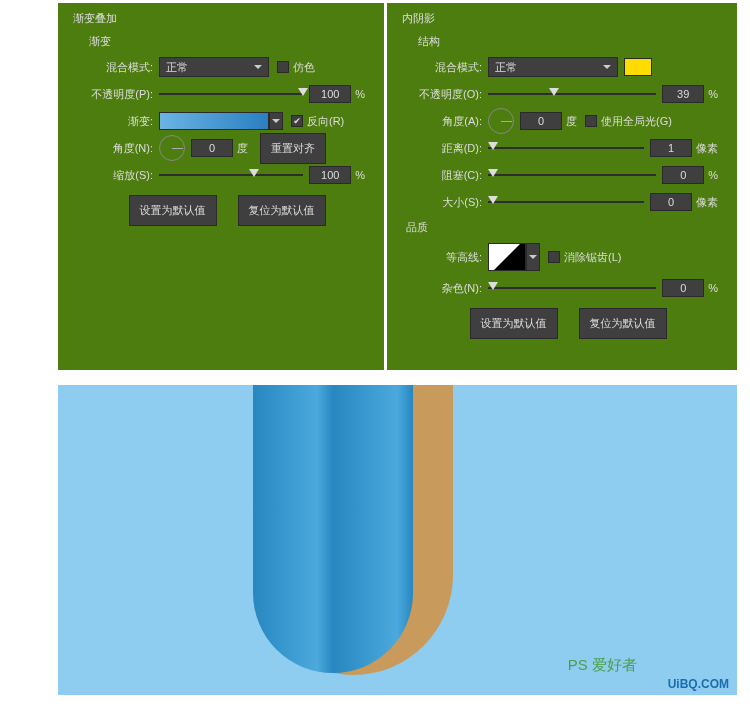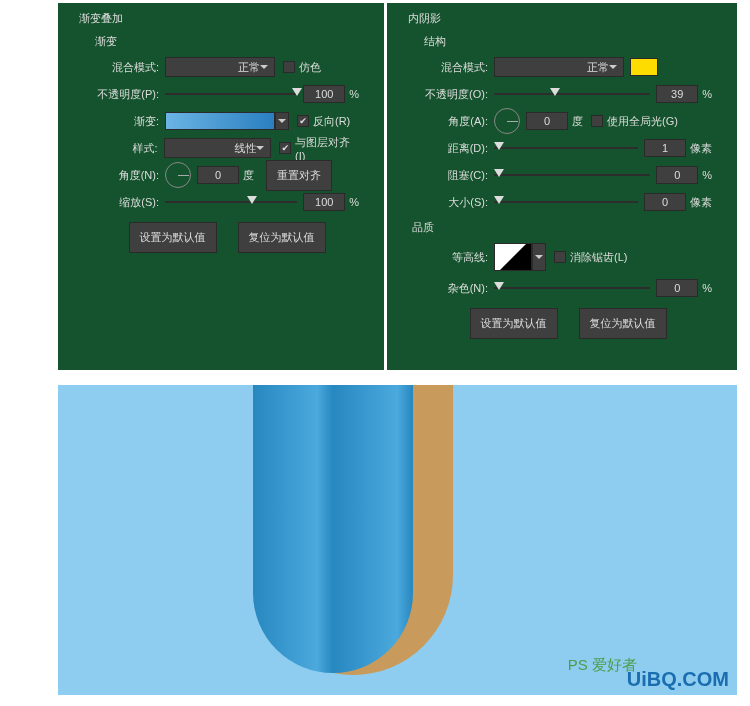--- a/index.html
+++ b/index.html
@@ -1,27 +1,27 @@
 <!DOCTYPE html>
 <html><head>
   <meta charset="utf-8">
   <style>
     * { box-sizing: border-box; margin: 0; padding: 0; }
     body { background: #fff; font-family: "Microsoft YaHei", sans-serif; font-size: 11px; color: #ddd; width: 750px; }
     .wrap { display: flex; gap: 3px; padding: 3px 3px 3px 58px; }
-    .panel { background: #14532d; padding: 8px 21px 12px; }
+    .panel { background: #4d7c0f; padding: 8px 15px 12px; }
     .panel-l { width: 326px; height: 367px; }
     .panel-r { width: 350px; height: 367px; }
     .title { margin-bottom: 4px; }
     .section { padding: 4px 4px 4px 16px; }
     .sub { margin-bottom: 6px; }
     .row { display: flex; align-items: center; height: 24px; margin-bottom: 3px; }
     .lbl { width: 70px; text-align: right; padding-right: 6px; color: #ddd; }
     .lbl-r { width: 70px; text-align: right; padding-right: 6px; color: #ddd; }
-    .select { background: #3f3f3f; border: 1px solid #2a2a2a; height: 20px; display: flex; align-items: center; padding: 0 6px; justify-content: flex-end; }
+    .select { background: #3f3f3f; border: 1px solid #2a2a2a; height: 20px; display: flex; align-items: center; padding: 0 6px; justify-content: space-between; gap: 20px; }
     .select-w { width: 110px; }
     .select-sm { width: 110px; }
     .caret { width: 0; height: 0; border-left: 4px solid transparent; border-right: 4px solid transparent; border-top: 4px solid #ccc; }
     .chk { width: 12px; height: 12px; border: 1px solid #2a2a2a; background: #3f3f3f; display: inline-flex; align-items: center; justify-content: center; margin-right: 4px; }
     .chk.on::after { content: "✔"; color: #ddd; font-size: 9px; }
     .slider { flex: 1; height: 14px; position: relative; display: flex; align-items: center; margin-right: 6px; }
     .track { height: 2px; background: #2d2d2d; width: 100%; position: relative; }
     .thumb { position: absolute; top: -5px; width: 0; height: 0; border-left: 5px solid transparent; border-right: 5px solid transparent; border-top: 8px solid #ddd; }
     .num { width: 42px; height: 18px; background: #3f3f3f; border: 1px solid #2a2a2a; text-align: center; color: #ddd; font-size: 11px; padding: 0; }
     .pct { margin-left: 4px; }
@@ -30,21 +30,21 @@
     .dial { width: 26px; height: 26px; border: 1px solid #888; border-radius: 50%; position: relative; margin-right: 6px; }
     .dial::after { content: ""; position: absolute; width: 11px; height: 1px; background: #aaa; top: 50%; left: 50%; transform-origin: left; }
     .btn { background: #3f3f3f; border: 1px solid #2a2a2a; padding: 3px 10px; color: #ddd; height: 31px; display: inline-flex; align-items: center; }
     .btnrow { display: flex; gap: 21px; justify-content: center; margin-top: 8px; }
     .swatch { width: 28px; height: 18px; background: #ffdc00; border: 1px solid #2a2a2a; }
     .contour { width: 38px; height: 28px; background: linear-gradient(135deg, #fff 49%, #000 51%); border: 1px solid #2a2a2a; }
     .preview { margin: 12px 3px 3px 58px; width: 679px; height: 310px; background: #8ecdf0; position: relative; overflow: hidden; }
     .pencil { position: absolute; left: 195px; top: 0; width: 200px; height: 310px; }
     .p-back { position: absolute; left: 0; top: 0; width: 200px; height: 290px; background: #c89a5b; border-radius: 0 0 100px 100px; }
     .p-mid { position: absolute; left: 0; top: 0; width: 160px; height: 288px; background: linear-gradient(90deg, #2787bf, #4ba9dd 40%, #2787bf 50%, #4ba9dd 90%, #2787bf); border-radius: 0 0 80px 80px; }
-    .watermark { position: absolute; right: 8px; bottom: 4px; font-size: 20px; font-weight: bold; color: #1a6eb0; }
+    .watermark { position: absolute; right: 8px; bottom: 4px; font-size: 12px; font-weight: bold; color: #1a6eb0; }
     .wm2 { position: absolute; right: 100px; bottom: 20px; font-size: 15px; color: #4a9f4a; }
   </style>
 </head>
 <body>
 
 <div class="wrap">
 
   <div class="panel panel-l">
     <div class="title">渐变叠加</div>
     <div class="section">
@@ -76,30 +76,20 @@
         <span class="lbl">渐变:</span>
         <div class="grad"></div>
         <div class="dd">
             <span class="caret"></span>
           </div>
         <span style="width:8px"></span>
         <span class="chk on"></span>
         <span>反向(R)</span>
       </div>
 
-      <div class="row">
-        <span class="lbl">样式:</span>
-        <div class="select select-sm">
-          <span>线性</span>
-          <span class="caret"></span>
-        </div>
-        <span style="width:8px"></span>
-        <span class="chk on"></span>
-        <span>与图层对齐(I)</span>
-      </div>
 
       <div class="row">
         <span class="lbl">角度(N):</span>
         <div class="dial"></div>
         <input class="num" value="0" style="">
         <span class="pct">度</span>
         <span style="width:12px"></span>
         <div class="btn">重置对齐</div>
       </div>
 

